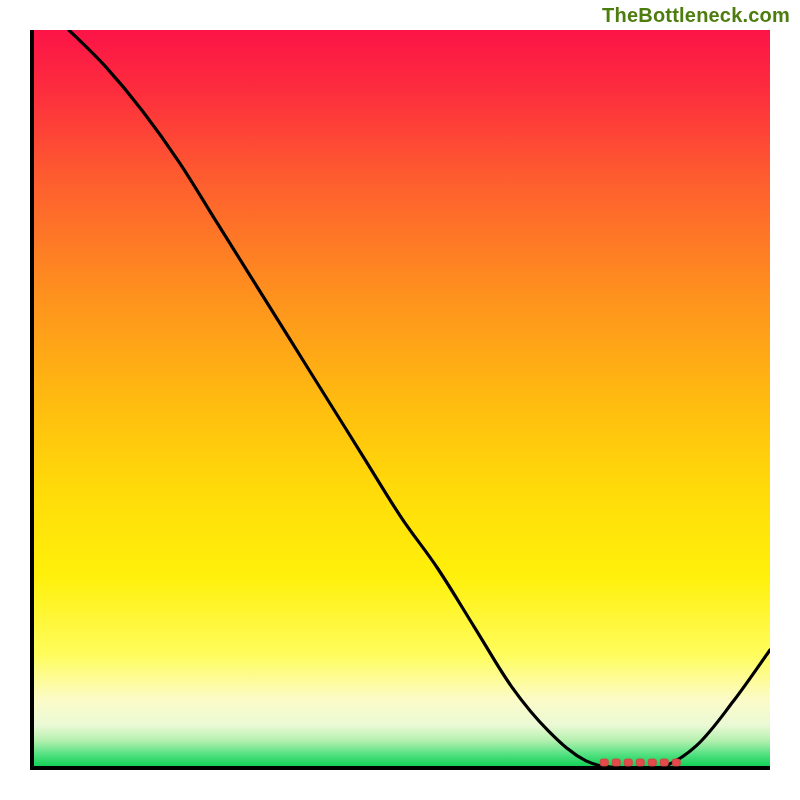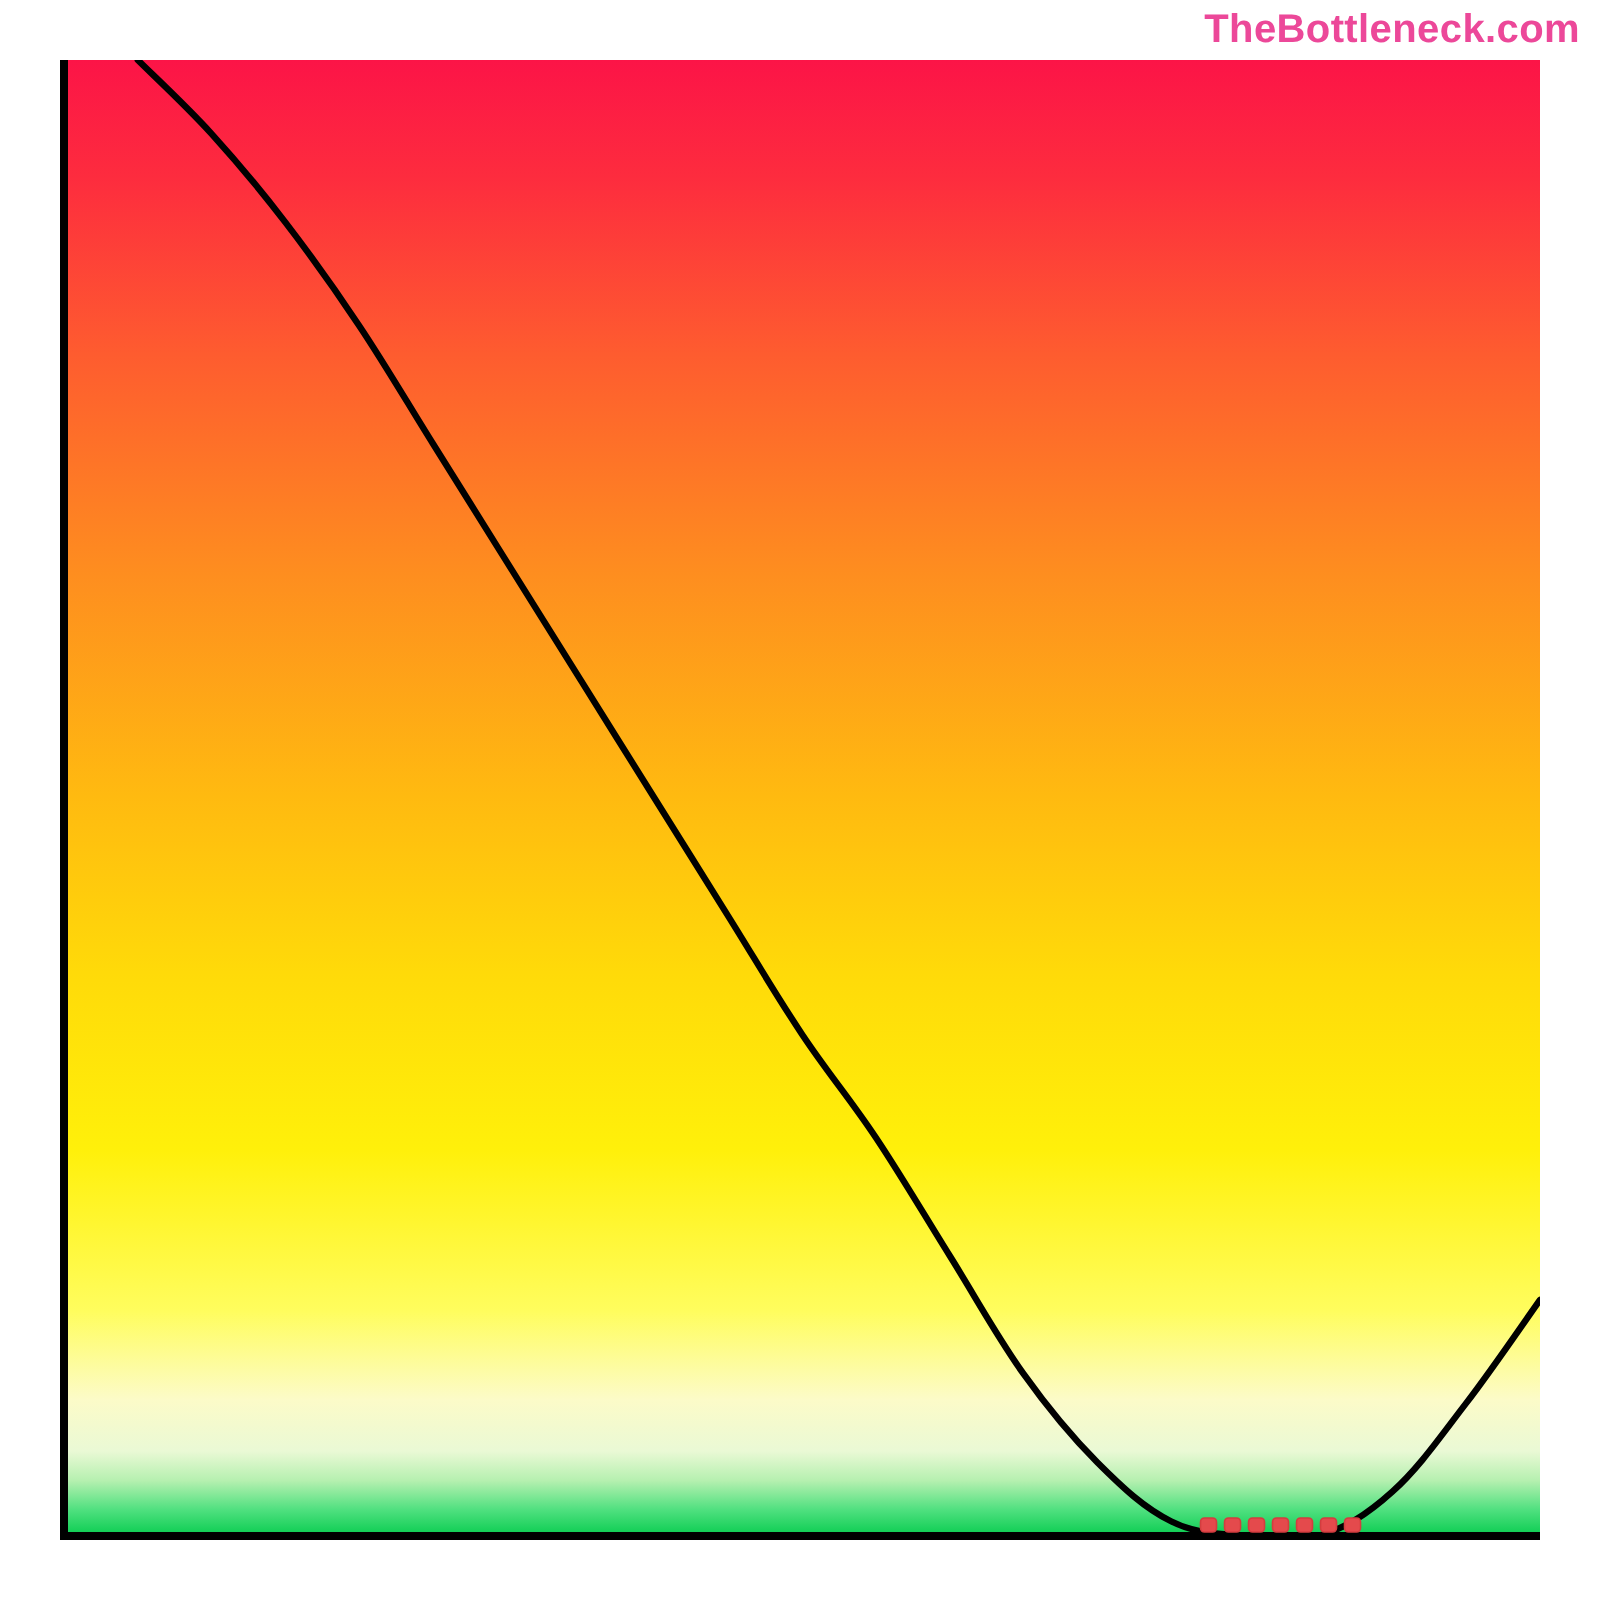--- a/index.html
+++ b/index.html
@@ -15,21 +15,21 @@
     position: relative;
     width: 800px;
     height: 800px;
   }
   .watermark {
     position: absolute;
     top: 4px;
     right: 10px;
     font-size: 20px;
     font-weight: 600;
-    color: #ec4899;
+    color: #4d7c0f;
     letter-spacing: 0.2px;
   }
   .plot {
     position: absolute;
     left: 30px;
     top: 30px;
     width: 740px;
     height: 740px;
     box-sizing: border-box;
   }

